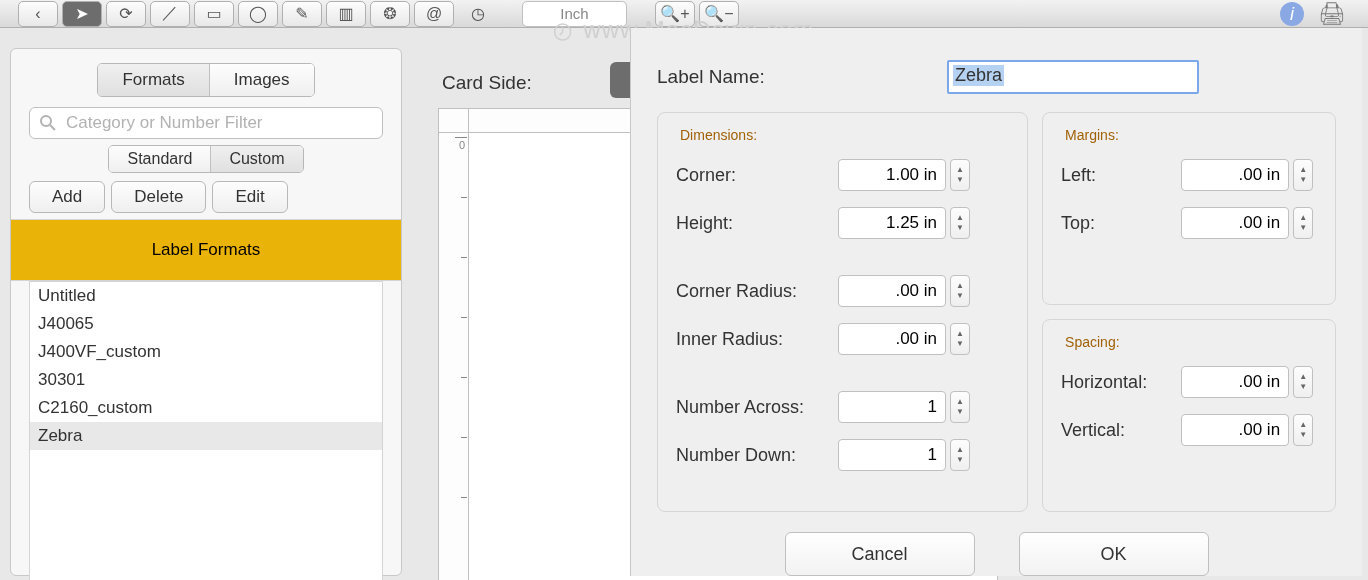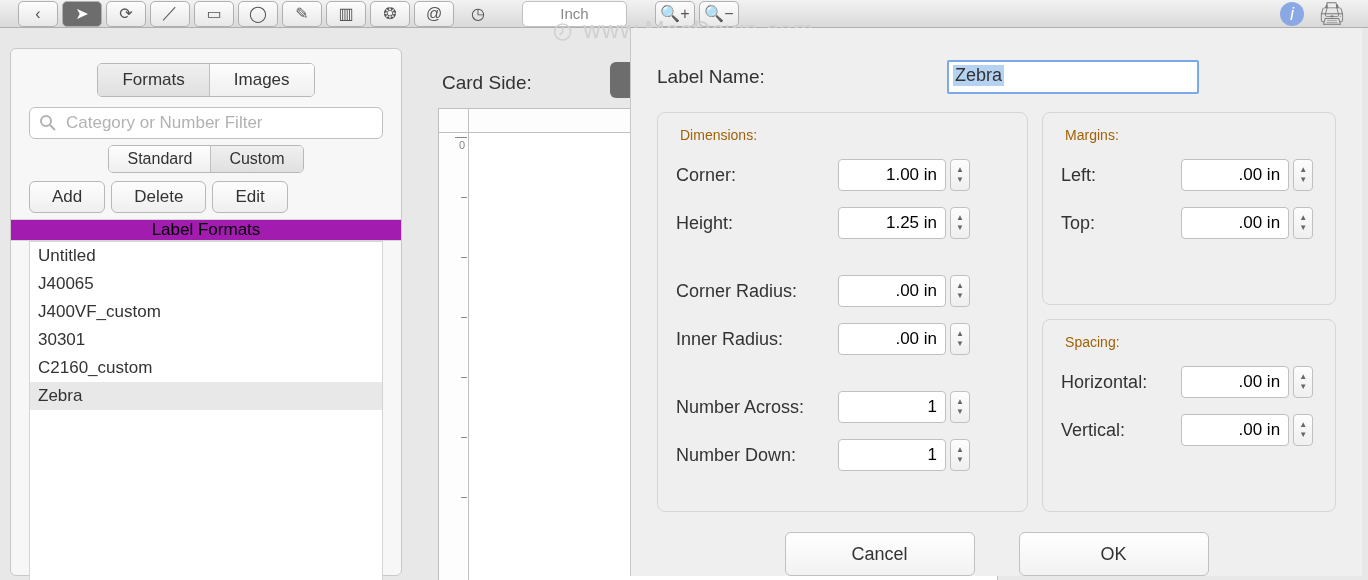--- a/index.html
+++ b/index.html
@@ -24,21 +24,21 @@
 .seg-btn.active { background:linear-gradient(#f0f0f0,#e0e0e0);}
 .seg-btn + .seg-btn { border-left:1px solid #c0c0c0;}
 .search-wrap { margin:10px 18px 6px; position:relative;}
 .search { width:100%; height:32px; border:1px solid #c0c0c0; border-radius:6px; padding:0 10px 0 36px; font-size:17px; color:#555;}
 .search::placeholder { color:#b2b2b2;}
 .search-icon { position:absolute; left:10px; top:7px; color:#b2b2b2;}
 .seg2 { display:flex; justify-content:center;}
 .seg2 .seg-btn { padding:4px 18px; font-size:16px;}
 .action-row { display:flex; gap:6px; justify-content:flex-start; padding:8px 18px 6px;}
 .action-btn { padding:5px 22px; font-size:17px; background:linear-gradient(#fdfdfd,#efefef); border:1px solid #b8b8b8; border-radius:6px; color:#333;}
-.list-header { text-align:center; font-size:17px; padding:0 0; border-top:1px solid #d4d4d4; border-bottom:1px solid #d4d4d4; background:#a21caf;}
+.list-header { text-align:center; font-size:17px; padding:20px 0; border-top:1px solid #d4d4d4; border-bottom:1px solid #d4d4d4; background:#eab308;}
 .format-list { background:#fff; border:1px solid #d4d4d4; margin:0 18px 18px; height:340px; overflow:auto;}
 .format-item { padding:4px 8px; font-size:17px; color:#333;}
 .format-item.selected { background:#e8e8e8;}
 
 
 .canvas-area { position:absolute; top:48px; left:410px; right:8px; bottom:4px; }
 .card-side-label { position:absolute; top:24px; left:32px; font-size:19px; color:#333;}
 .card-seg-hint { position:absolute; top:14px; left:200px; width:26px; height:36px; background:#6d6d6d; border-radius:6px 0 0 6px;}
 .ruler-area { position:absolute; top:60px; left:28px; width:560px; height:500px; background:#fff; border:1px solid #c0c0c0;}
 .ruler-top { position:absolute; top:0; left:30px; right:0; height:24px; border-bottom:1px solid #c0c0c0; background:#fdfdfd;}

